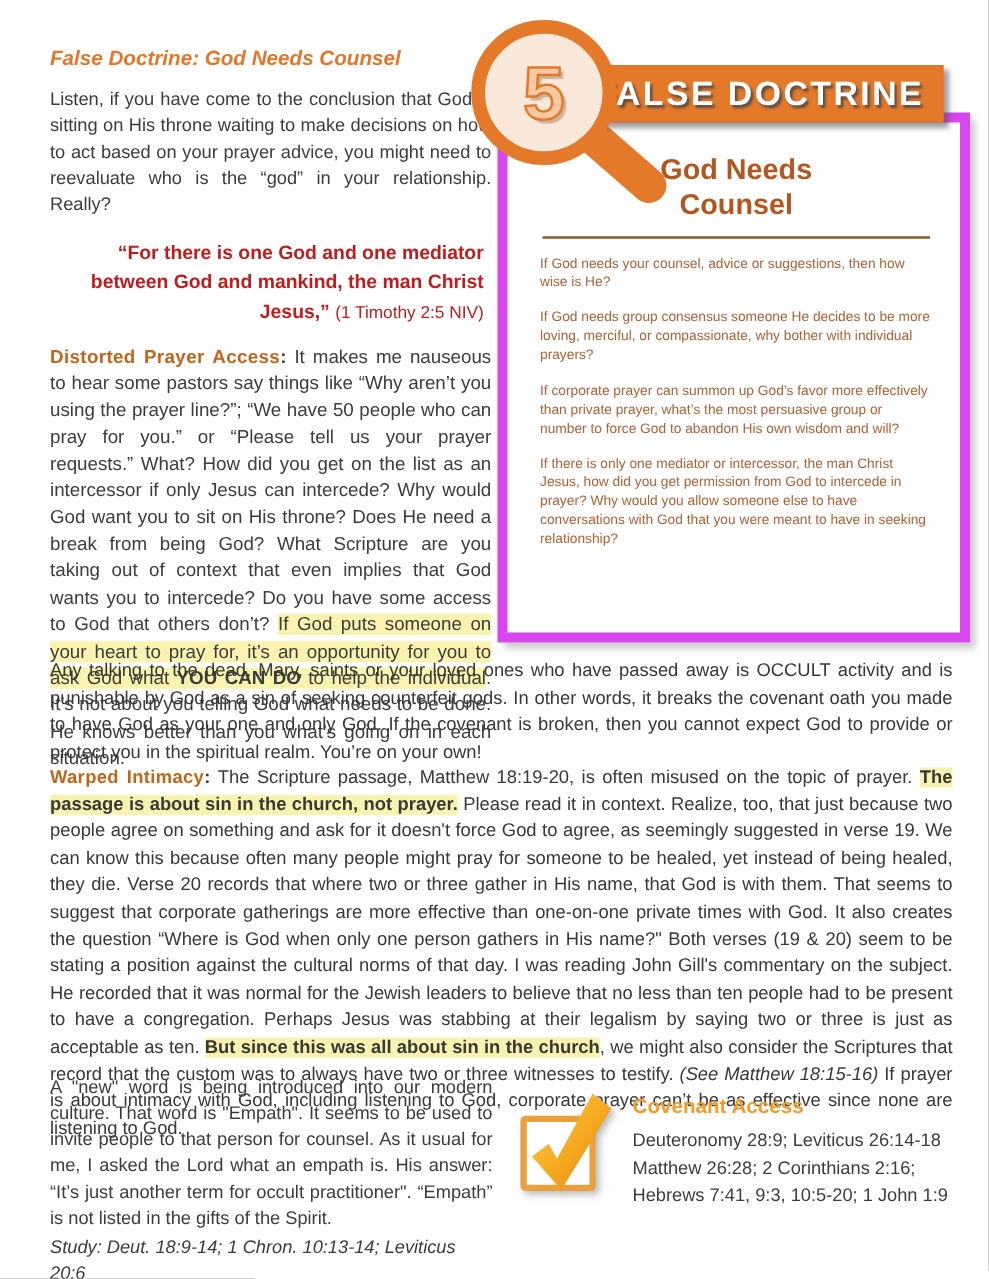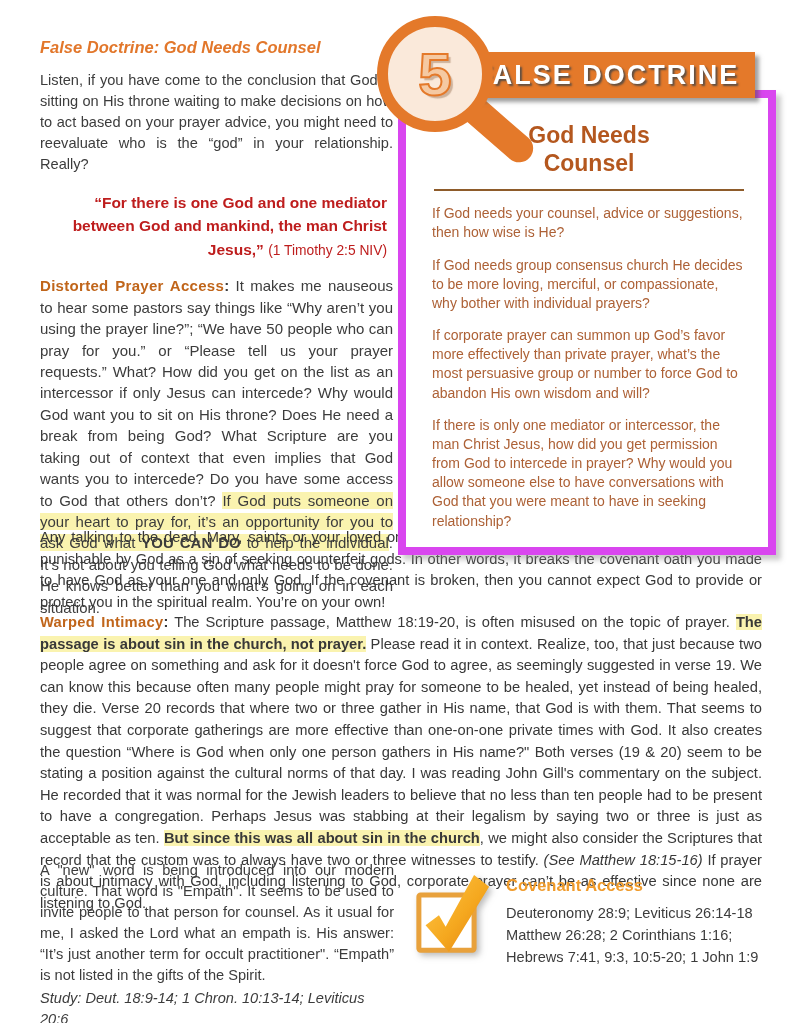--- a/index.html
+++ b/index.html
@@ -39,21 +39,21 @@
   .mag-handle { position:absolute; left:58px; top:100px; width:84px; height:28px;
                 border-radius:14px; background:#E4792A; transform:rotate(41deg); z-index:2; }
   .doctrine-box { position:relative; margin-top:74px; width:378px; min-height:424px;
                   background:#fff; border:8px solid #d946ef; z-index:1;
                   box-shadow:5px 5px 5px rgba(140,140,140,.45);
                   padding:22px 22px 16px 26px; }
   .box-title { text-align:center; color:#B4571E; font-weight:bold; font-size:23px;
                line-height:1.2; margin-top:2px; }
   .box-title span { display:block; }
   .box-rule { border:none; border-top:2px solid #8E5B2A; margin:12px 2px 4px; }
-  .box-par { font-size:14px; line-height:1.37; color:#AD6136; margin-top:13px; }
+  .box-par { font-size:11px; line-height:1.37; color:#AD6136; margin-top:13px; }
 
   
   #occult { position:absolute; left:40px; top:527px; width:722px;
             font-size:14.7px; line-height:1.47; text-align:justify; color:#383838; }
   #warped { position:absolute; left:40px; top:612px; width:722px;
             font-size:14.7px; line-height:1.47; text-align:justify; color:#383838; }
 
   
   #bottom-left { position:absolute; left:40px; top:860px; width:354px;
                  font-size:14.6px; line-height:1.44; text-align:justify; }
@@ -85,21 +85,21 @@
     <div class="mag-circle">
       <span class="mag-number">5</span>
     </div>
     <div class="doctrine-box">
       <div class="box-title">
         <span>God Needs</span>
         <span>Counsel</span>
       </div>
       <hr class="box-rule">
       <p class="box-par">If God  needs your counsel, advice or suggestions, then how wise is He?</p>
-      <p class="box-par">If God needs group consensus church He decides to be more loving, merciful, or compassionate, why bother with individual prayers?</p>
+      <p class="box-par">If God needs group consensus someone He decides to be more loving, merciful, or compassionate, why bother with individual prayers?</p>
       <p class="box-par">If corporate prayer can summon up God’s favor more effectively than private prayer, what’s the most persuasive group or number to force God to abandon His own wisdom and will?</p>
       <p class="box-par">If there is only one mediator or intercessor, the man Christ Jesus, how did you get permission from God to intercede in prayer? Why would you allow someone else to have conversations with God that you were meant to have in seeking relationship?</p>
     </div>
   </div>
 
   <p id="occult">Any talking to the dead, Mary, saints or your loved ones who have passed away is OCCULT activity and is punishable by God as a sin of seeking counterfeit gods. In other words, it breaks the covenant oath you made to have God as your one and only God. If the covenant is broken, then you cannot expect God to provide or protect you in the spiritual realm.  You’re on your own!</p>
   <p id="warped"><span class="subhead">Warped Intimacy</span><span class="b">: </span><span>The Scripture passage, Matthew 18:19-20, is often misused on the topic of prayer. </span><span class="b hl">The passage is about sin in the church, not prayer.</span><span> Please read it in context. Realize, too, that just because two people agree on something and ask for it doesn't force God to agree, as seemingly suggested in verse 19. We can know this because often many people might pray for someone to be healed, yet instead of being healed, they die. Verse 20 records that where two or three gather in His name, that God is with them. That seems to suggest that corporate gatherings are more effective than one-on-one private times with God. It also creates the question “Where is God when only one person gathers in His name?" Both verses (19 &amp; 20) seem to be stating a position against the cultural norms of that day. I was reading John Gill's commentary on the subject. He recorded that it was normal for the Jewish leaders to believe that no less than ten people had to be present to have a congregation. Perhaps Jesus was stabbing at their legalism by saying two or three is just as acceptable as ten. </span><span class="b hl">But since this was all about sin in the church</span><span>, we might also consider the Scriptures that record that the custom was to always have two or three witnesses to testify. </span><span class="i">(See Matthew 18:15-16)</span><span> If prayer is about intimacy with God, including listening to God, corporate prayer can’t be as effective since none are listening to God.</span></p>
 
   <div id="bottom-left">
     <p>A "new" word is being introduced into our modern culture. That word is "Empath".  It seems to be used to invite people to that person for counsel. As it usual for me, I asked the Lord what an empath is. His answer: “It’s just another term for occult practitioner". “Empath” is not listed in the gifts of the Spirit.</p>
@@ -114,18 +114,18 @@
           <stop offset="0.55" stop-color="#F5A81F"></stop>
           <stop offset="1" stop-color="#E07E10"></stop>
         </linearGradient>
       </defs>
       <rect x="8" y="30" width="66" height="66" fill="#ffffff" stroke="#E8A13C" stroke-width="6" rx="2"></rect>
       <path d="M16 66 L32 54 L40 68 L74 6 L92 20 L44 98 Z" fill="url(#goldgrad)"></path>
     </svg>
     <div class="covenant-text">
       <div class="covenant-heading">Covenant Access</div>
       <div class="covenant-ref">Deuteronomy 28:9; Leviticus 26:14-18</div>
-      <div class="covenant-ref">Matthew 26:28;  2 Corinthians 1:16;</div>
+      <div class="covenant-ref">Matthew 26:28;  2 Corinthians 2:16;</div>
       <div class="covenant-ref">Hebrews 7:41, 9:3, 10:5-20;  1 John 1:9</div>
     </div>
   </div>
 
 </div>
 
 </body></html>

